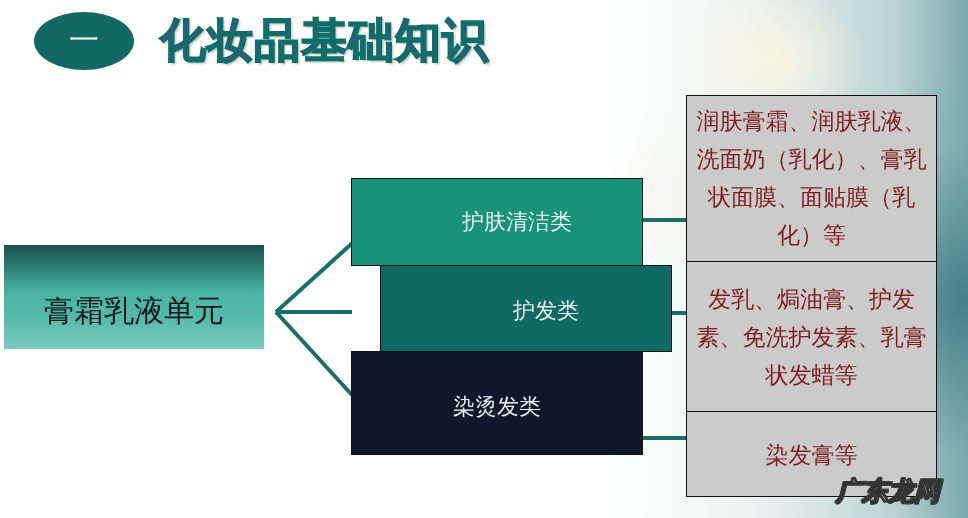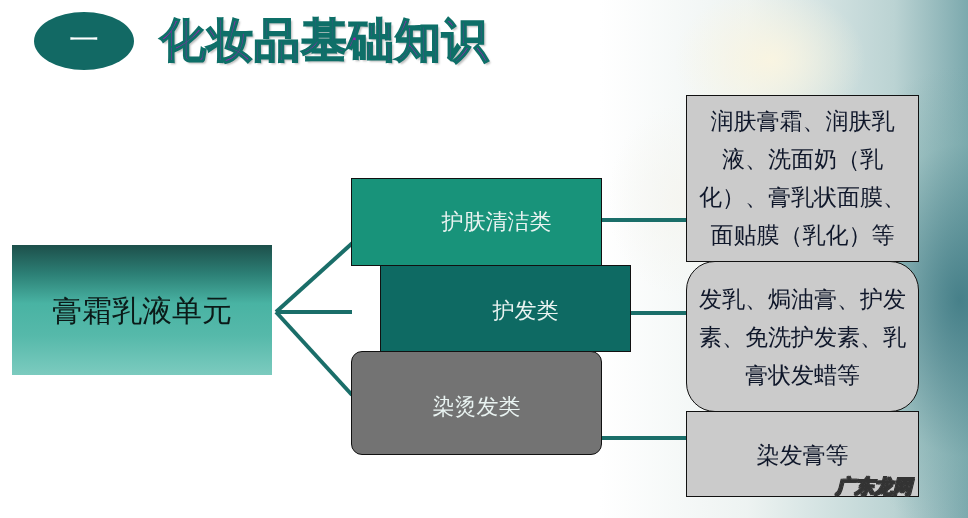--- a/index.html
+++ b/index.html
@@ -8,35 +8,35 @@
     background:
       radial-gradient(ellipse 120px 90px at 170px 60px, rgba(250,245,225,0.95), rgba(250,245,225,0) 80%),
       radial-gradient(ellipse 90px 120px at 80px 200px, rgba(245,245,240,0.9), rgba(245,245,240,0) 80%),
       radial-gradient(ellipse 160px 260px at 360px 300px, rgba(60,120,130,0.85), rgba(120,170,170,0.3) 60%, rgba(255,255,255,0) 90%),
       linear-gradient(90deg, rgba(255,255,255,1) 0%, rgba(230,238,236,0.7) 40%, rgba(170,200,200,0.8) 80%, rgba(110,160,165,0.9) 100%);
   }
   .badge{position:absolute;left:34px;top:12px;width:100px;height:58px;border-radius:50%;background:#126964;}
   .badge span{position:absolute;left:0;right:0;top:8px;text-align:center;color:#ffffff;font-size:30px;}
   .title{position:absolute;left:160px;top:10px;font-size:46px;font-weight:bold;color:#a21caf;letter-spacing:1px;
     -webkit-text-stroke:1.5px #0e6f68;text-shadow:2px 2px 2px rgba(0,0,0,0.25), 0 0 2px #ffffff;}
-  .root{position:absolute;left:12px;top:245px;width:260px;height:130px;
+  .root{position:absolute;left:4px;top:245px;width:260px;height:104px;
     background:linear-gradient(180deg,#1d4f4a 0%,#2c7f75 22%,#49b3a3 45%,#56b9aa 70%,#7ccbbf 100%);}
   .root span{position:absolute;left:0;right:0;top:46px;text-align:center;font-family:"DejaVu Serif","Liberation Serif",serif;font-size:30px;color:#0b1a18;}
-  .cat{position:absolute;left:351px;width:251px;border:1px solid #111;box-sizing:border-box;color:#e9f3f1;font-size:22px;padding-left:16px;}
+  .cat{position:absolute;left:351px;width:292px;border:1px solid #111;box-sizing:border-box;color:#e9f3f1;font-size:22px;padding-left:16px;}
   .cat span{position:absolute;left:0;right:0;text-align:center;}
   .c1{top:178px;height:88px;background:#18937a;}
   .c2{top:265px;height:87px;background:#0e6a63;margin-left:29px;}
-  .c3{top:351px;height:104px;background:#737373;border-radius:11px;}
-  .desc{position:absolute;left:686px;width:233px;background:#cbcbcb;border:1px solid #111;box-sizing:border-box;color:#0f172a;font-size:23px;line-height:38px;}
+  .c3{top:351px;height:104px;background:#0f172a;}
+  .desc{position:absolute;left:686px;width:251px;background:#cbcbcb;border:1px solid #111;box-sizing:border-box;color:#7f1d1d;font-size:23px;line-height:38px;}
   .d1{top:95px;height:167px;padding:6px 4px 0 4px;}
-  .d2{top:261px;height:151px;padding:18px 4px 0 4px;border-radius:29px;}
+  .d2{top:261px;height:151px;padding:18px 4px 0 4px;}
   .d3{top:411px;height:86px;padding:24px 4px 12px 4px;}
   .desc .txt{display:block;text-align:center;word-break:break-all;}
   svg.lines{position:absolute;left:0;top:0;}
-  .watermark{position:absolute;left:836px;top:474px;font-size:19px;font-weight:bold;color:#ffffff;
+  .watermark{position:absolute;left:836px;top:474px;font-size:26px;font-weight:bold;color:#ffffff;
     -webkit-text-stroke:1px #333;text-shadow:1px 1px 0 #333,-1px -1px 0 #333,1px -1px 0 #333,-1px 1px 0 #333;font-style:italic;}
 </style>
 </head>
 <body>
 
 <div class="bg-photo"></div>
 
 <div class="badge">
   <span>一</span>
 </div>

